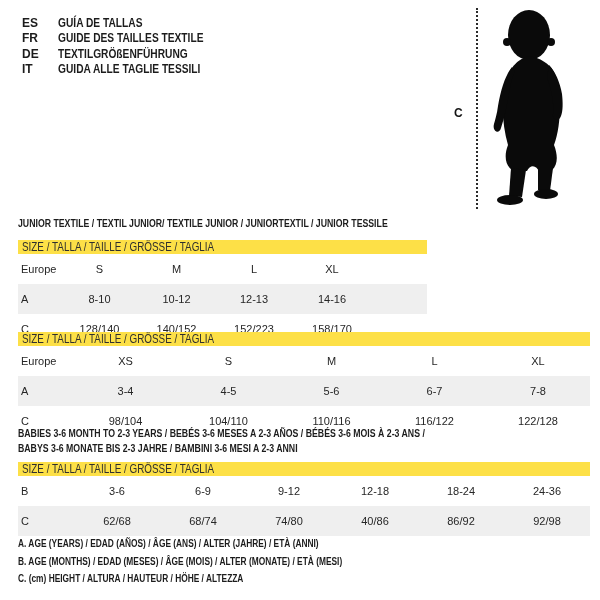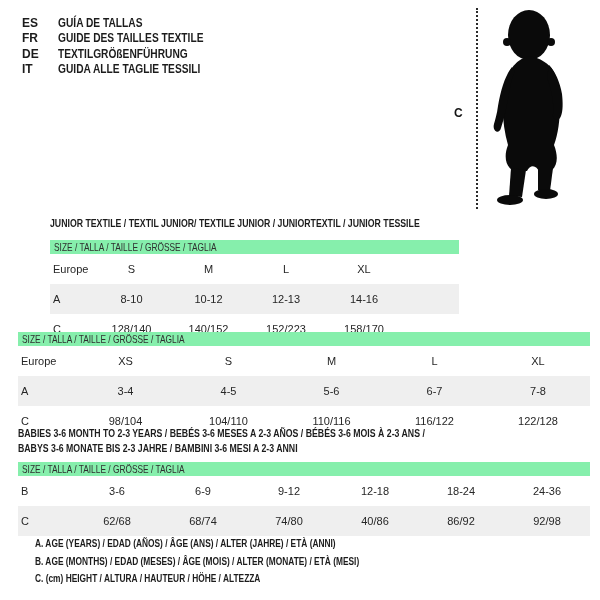--- a/index.html
+++ b/index.html
@@ -18,43 +18,43 @@
   .lang-code { width:36px; flex:0 0 36px; }
   .lang-text { white-space:nowrap; }
 
   
   .height-label { position:absolute; left:454px; top:106px; font-size:12px; font-weight:bold; color:#141414; }
   .dotted-line { position:absolute; left:476px; top:8px; height:201px; width:0; border-left:2px dotted #2a2a2a; }
   .baby-svg { position:absolute; left:483px; top:8px; }
 
   
   .section { position:absolute; left:18px; }
-  .sec1 { top:217px; width:409px;margin-left:32px; }
+  .sec1 { top:217px; width:409px; }
   .sec2 { top:320px; width:572px; }
   .sec3 { top:426px; width:572px; }
   .sec-title { font-weight:bold; font-size:11.5px; line-height:12px; white-space:nowrap; }
   .sec-title-multiline { line-height:15px; }
   .sec1 .size-bar { margin-top:11px; }
   .sec2 .size-bar { margin-top:12px; }
   .sec3 .size-bar { margin-top:6px; }
   .size-bar {
-    background:#86efac; height:14px; line-height:14px;
-    font-size:11px; color:#2e2e2e; padding-left:4px; white-space:nowrap;
+    background:#fde047; height:14px; line-height:14px;
+    font-size:13px; color:#2e2e2e; padding-left:4px; white-space:nowrap;
   }
   table.size-table { border-collapse:collapse; table-layout:fixed; width:100%; }
   table.size-table td {
     padding:0; height:30px; font-size:11px; color:#262626;
     text-align:center; vertical-align:middle; white-space:nowrap; overflow:hidden;
   }
   table.size-table td.lbl { text-align:left; padding-left:3px; }
   tr.stripe td { background:#efefef; }
   sub.title-sub { font-size:8px; font-weight:bold; }
 
   
-  .notes { position:absolute; left:35px; top:535px; }
+  .notes { position:absolute; left:18px; top:535px; }
   .note-line { font-weight:bold; font-size:11px; line-height:17.5px; white-space:nowrap; }
 </style>
 </head>
 <body>
 
 <div class="lang-block">
   <div class="lang-row">
     <span class="lang-code">ES</span>
     <span class="lang-text cond-wide">GUÍA DE TALLAS</span>
   </div>

